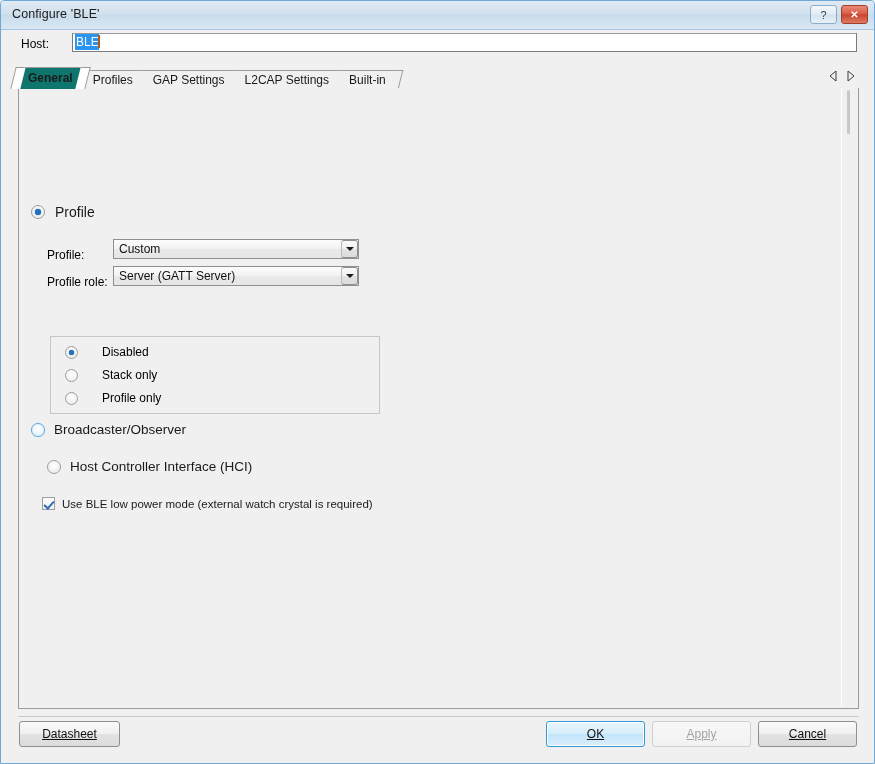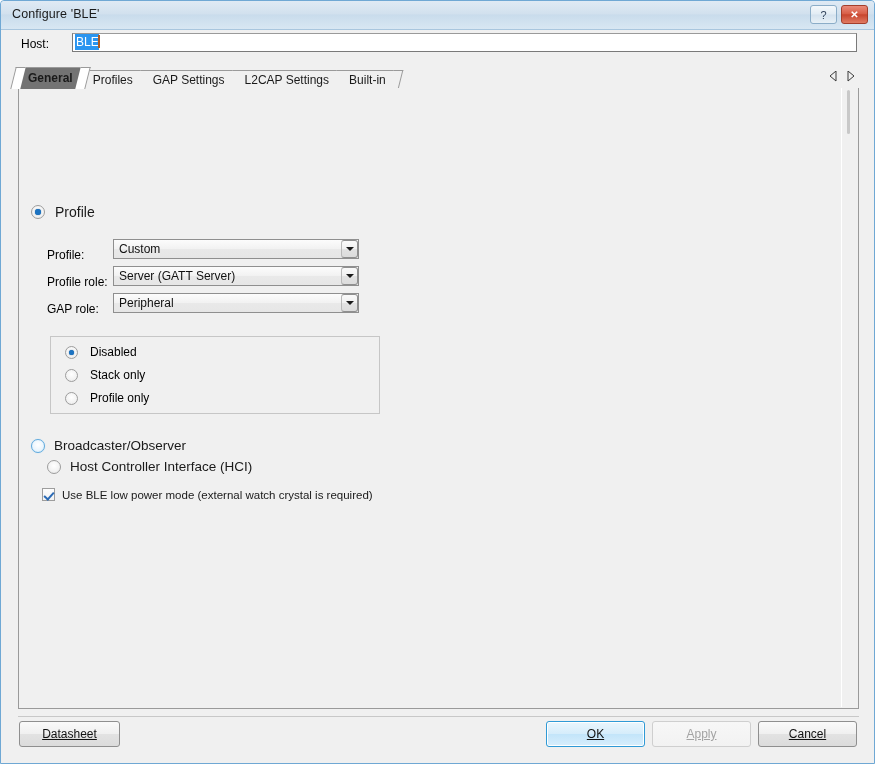--- a/index.html
+++ b/index.html
@@ -151,21 +151,21 @@
   .tab::before {
     content: "";
     position: absolute;
     left: 0; right: 0; top: 0;
     height: 1px;
     background: #9a9a9a;
   }
   .tab.active {
     font-weight: bold;
     height: 22px;
-    background: #737373;
+    background: #0f766e;
     z-index: 5;
   }
   .tab.active .skew-l, .tab.active .skew-r {
     background: #ffffff;
     height: 22px;
   }
   .tab.active::before { background: #9a9a9a; }
   .tab-underline {
     position: absolute;
     left: 0; top: 21px;
@@ -335,21 +335,21 @@
   .gb-title {
     position: absolute;
     left: 31px; top: 236px;
     background: #f0f0f0;
     padding: 0 3px;
     font-size: 12px;
     color: #1a1a1a;
   }
   .gb-opt {
     position: absolute;
-    display: flex; align-items: center; gap: 12px;
+    display: flex; align-items: center; gap: 24px;
     font-size: 12px;
   }
 
   .big-opt {
     position: absolute;
     display: flex; align-items: center; gap: 9px;
     font-size: 13.5px;
     color: #1a1a1a;
   }
   .cb-opt {
@@ -474,54 +474,45 @@
       <div class="field-row" style="left:28px; top:175px;">
         <span class="field-label">Profile role:</span>
         <span class="combo">
           <span class="val">Server (GATT Server)</span>
           <span class="btn">
               <span class="caret-dn"></span>
             </span>
         </span>
       </div>
 
-      <div class="field-row" style="left:28px; top:202px;">
-        <span class="field-label">GAP role:</span>
-        <span class="combo">
-          <span class="val">Peripheral</span>
-          <span class="btn">
-              <span class="caret-dn"></span>
-            </span>
-        </span>
-      </div>
 
       <div class="groupbox"></div>
 
       <div class="gb-opt" style="left:46px; top:257px;">
         <span class="radio checked"></span>
         <span>Disabled</span>
       </div>
       <div class="gb-opt" style="left:46px; top:280px;">
         <span class="radio"></span>
         <span>Stack only</span>
       </div>
       <div class="gb-opt" style="left:46px; top:303px;">
         <span class="radio"></span>
         <span>Profile only</span>
       </div>
 
-      <div class="big-opt" style="left:12px; top:350px;">
+      <div class="big-opt" style="left:12px; top:334px;">
         <span class="radio big hover"></span>
         <span>Broadcaster/Observer</span>
       </div>
       <div class="big-opt" style="left:28px; top:371px;">
         <span class="radio big"></span>
         <span>Host Controller Interface (HCI)</span>
       </div>
-      <div class="cb-opt" style="left:11px; top:400px;padding-left:12px;">
+      <div class="cb-opt" style="left:11px; top:409px;padding-left:12px;">
         <span class="checkbox checked"></span>
         <span>Use BLE low power mode (external watch crystal is required)</span>
       </div>
 
     </div>
     <div class="panel-scroll">
       <div class="thumb"></div>
     </div>
   </div>
 

